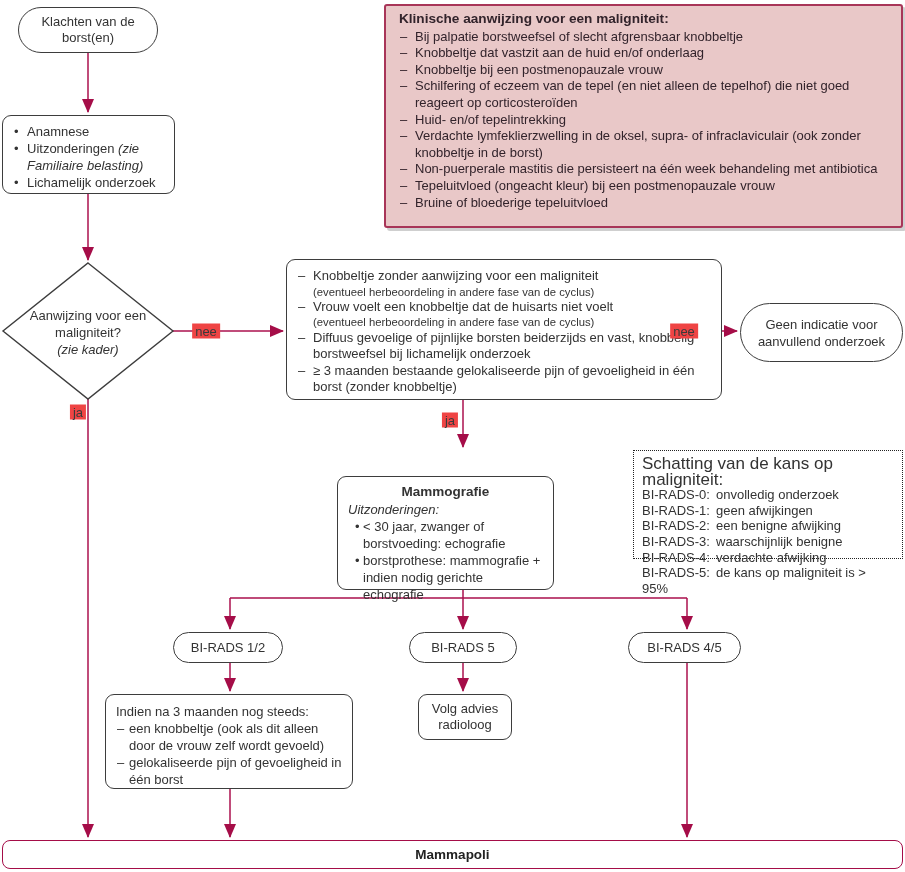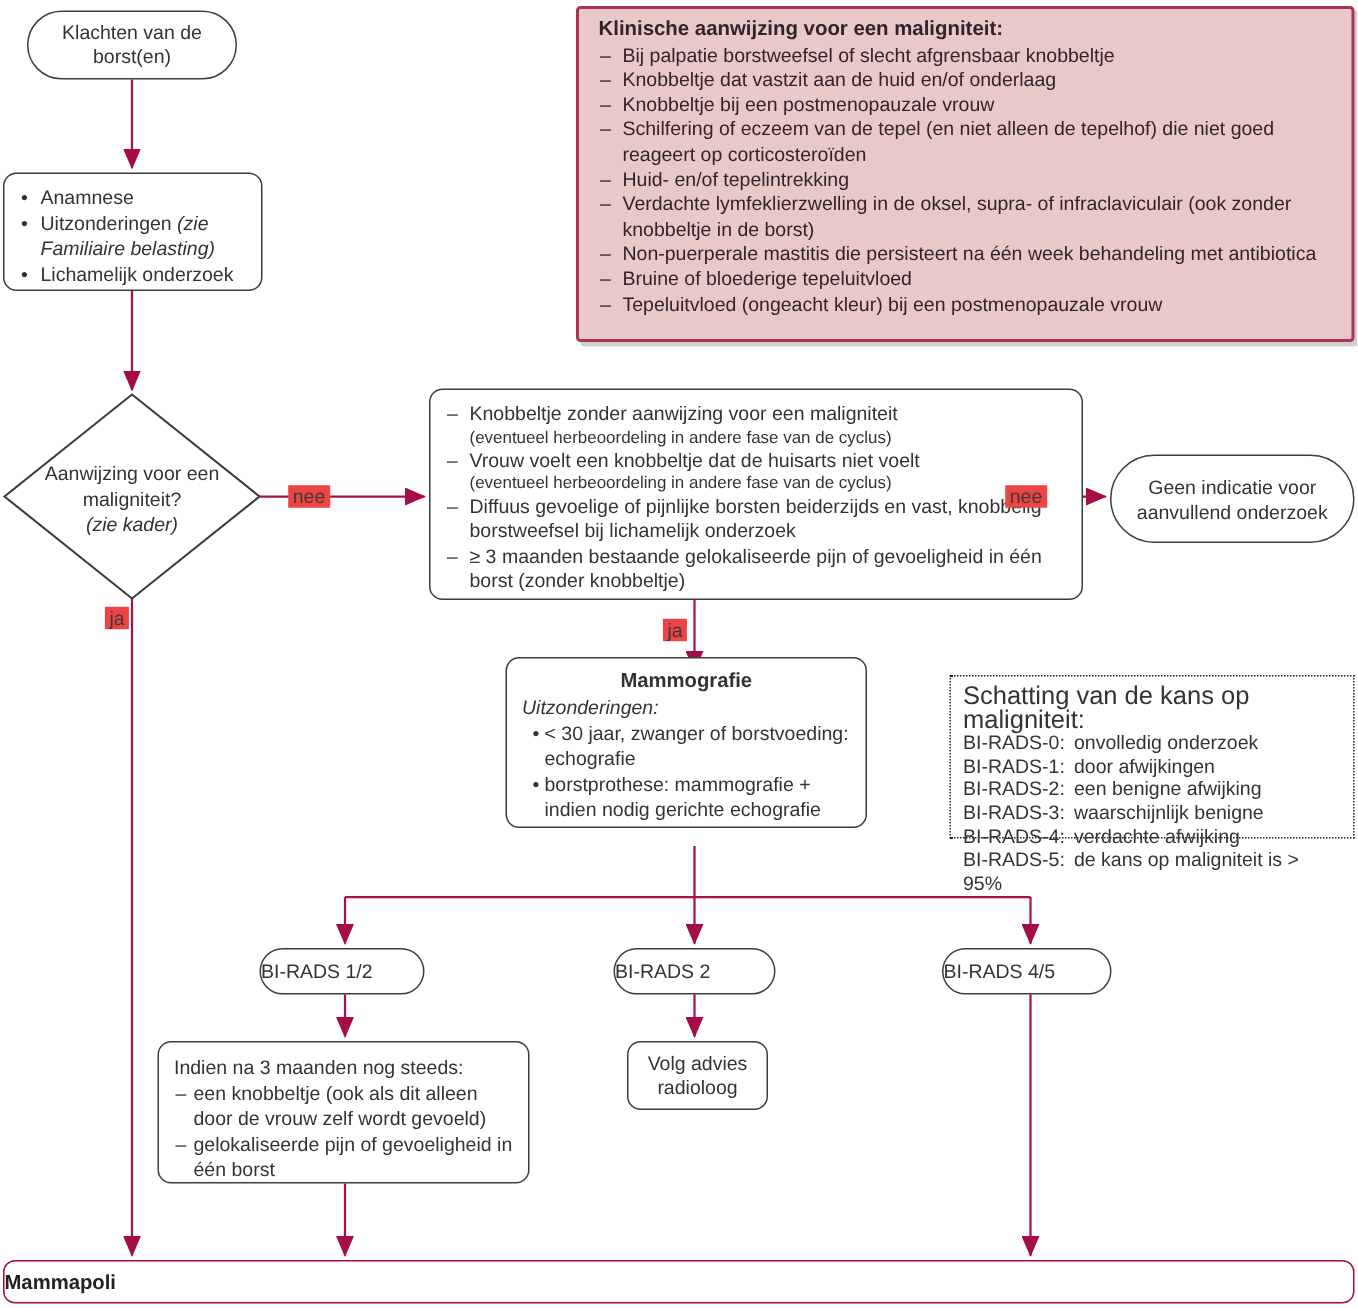--- a/index.html
+++ b/index.html
@@ -2,21 +2,21 @@
 <html><head>
 <meta charset="utf-8">
 <style>
   html,body{margin:0;padding:0;background:#ffffff;}
   body{font-family:"Liberation Sans",sans-serif;color:#333;}
   #stage{position:relative;width:905px;height:872px;background:#ffffff;overflow:hidden;}
   svg.layer{position:absolute;left:0;top:0;width:905px;height:872px;}
 
   .node{position:absolute;background:#fff;border:1.4px solid #3d3d3d;box-sizing:border-box;}
   .rounded{border-radius:9px;}
-  .center-flex{display:flex;align-items:center;justify-content:flex-start;text-align:center;}
+  .center-flex{display:flex;align-items:center;justify-content:center;text-align:center;}
 
   .start-oval{left:18px;top:7px;width:140px;height:46px;border-radius:24px;font-size:13px;line-height:16px;}
   .no-indication-oval{left:740px;top:303px;width:163px;height:59px;border-radius:30px;font-size:13px;line-height:17px;}
 
   .intake-box{left:2px;top:115px;width:173px;height:79px;padding:7px 4px 6px 4px;font-size:13px;line-height:17px;}
   .bullet-item{position:relative;padding-left:20px;}
   .bullet-item::before{content:"•";position:absolute;left:7px;}
   .it{font-style:italic;}
 
   .clinical-box{left:384px;top:4px;width:519px;height:224px;background:#e9c8c8;border:2px solid #a83558;
@@ -24,21 +24,21 @@
     box-shadow:3px 3px 0 rgba(130,130,130,0.38);}
   .clinical-box .title{font-weight:bold;font-size:13.6px;margin-bottom:1px;}
   .dash-item{position:relative;padding-left:16px;}
   .dash-item::before{content:"–";position:absolute;left:1px;}
 
   .criteria-box{left:286px;top:259px;width:436px;height:141px;border-radius:9px;padding:8px 10px;font-size:13px;line-height:16.6px;}
   .criteria-box .note{font-size:11.3px;line-height:14.2px;}
 
   .diamond-label{position:absolute;left:8px;top:307px;width:160px;text-align:center;font-size:13px;line-height:17px;color:#333;}
 
-  .mammografie-box{left:337px;top:438px;width:241px;height:114px;border-radius:9px;padding:6px 10px;font-size:13px;line-height:17px;}
+  .mammografie-box{left:337px;top:476px;width:217px;height:114px;border-radius:9px;padding:6px 10px;font-size:13px;line-height:17px;}
   .mammografie-box .title{font-weight:bold;text-align:center;font-size:13.5px;margin-bottom:1px;}
   .mammografie-box .subtitle{font-style:italic;}
 
   .legend-box{left:633px;top:450px;width:270px;height:109px;background:#fff;border:1.6px dotted #222;
     padding:5px 8px;font-size:13px;line-height:15.6px;box-sizing:border-box;position:absolute;}
   .legend-box .title{font-weight:normal;font-size:17px;}
   .legend-row .code{display:inline-block;width:74px;}
 
   .pill{border-radius:16px;font-size:13px;}
   .pill-b12{left:173px;top:632px;width:110px;height:31px;}
@@ -98,22 +98,22 @@
   <div class="node clinical-box" style="position:absolute;">
     <div class="title">Klinische aanwijzing voor een maligniteit:</div>
     <div>
         <div class="dash-item">Bij palpatie borstweefsel of slecht afgrensbaar knobbeltje</div>
         <div class="dash-item">Knobbeltje dat vastzit aan de huid en/of onderlaag</div>
         <div class="dash-item">Knobbeltje bij een postmenopauzale vrouw</div>
         <div class="dash-item">Schilfering of eczeem van de tepel (en niet alleen de tepelhof) die niet goed reageert op corticosteroïden</div>
         <div class="dash-item">Huid- en/of tepelintrekking</div>
         <div class="dash-item">Verdachte lymfeklierzwelling in de oksel, supra- of infraclaviculair (ook zonder knobbeltje in de borst)</div>
         <div class="dash-item">Non-puerperale mastitis die persisteert na één week behandeling met antibiotica</div>
+        <div class="dash-item">Tepeluitvloed (ongeacht kleur) bij een postmenopauzale vrouw</div>
         <div class="dash-item">Bruine of bloederige tepeluitvloed</div>
-        <div class="dash-item">Tepeluitvloed (ongeacht kleur) bij een postmenopauzale vrouw</div>
       </div>
   </div>
 
   <div class="diamond-label">
     <div>Aanwijzing voor een maligniteit?</div>
     <div class="it">(zie kader)</div>
   </div>
 
   <div class="node criteria-box">
     <div>
@@ -149,42 +149,42 @@
       </div>
   </div>
 
   <div class="legend-box">
     <div class="title">Schatting van de kans op maligniteit:</div>
     <div>
         <div class="legend-row">
         <span class="code">BI-RADS-0:</span><span>onvolledig onderzoek</span>
       </div>
         <div class="legend-row">
-        <span class="code">BI-RADS-1:</span><span>door afwijkingen</span>
+        <span class="code">BI-RADS-1:</span><span>geen afwijkingen</span>
       </div>
         <div class="legend-row">
         <span class="code">BI-RADS-2:</span><span>een benigne afwijking</span>
       </div>
         <div class="legend-row">
         <span class="code">BI-RADS-3:</span><span>waarschijnlijk benigne</span>
       </div>
         <div class="legend-row">
         <span class="code">BI-RADS-4:</span><span>verdachte afwijking</span>
       </div>
         <div class="legend-row">
         <span class="code">BI-RADS-5:</span><span>de kans op maligniteit is &gt; 95%</span>
       </div>
       </div>
   </div>
 
   <div class="node pill pill-b12 center-flex">
     <span>BI-RADS 1/2</span>
   </div>
   <div class="node pill pill-b3 center-flex">
-    <span>BI-RADS 2</span>
+    <span>BI-RADS 5</span>
   </div>
   <div class="node pill pill-b45 center-flex">
     <span>BI-RADS 4/5</span>
   </div>
 
   <div class="node three-months-box">
     <div>Indien na 3 maanden nog steeds:</div>
     <div>
         <div class="dash-item" style="padding-left:13px;">een knobbeltje (ook als dit alleen door de vrouw zelf wordt gevoeld)</div>
         <div class="dash-item" style="padding-left:13px;">gelokaliseerde pijn of gevoeligheid in één borst</div>

